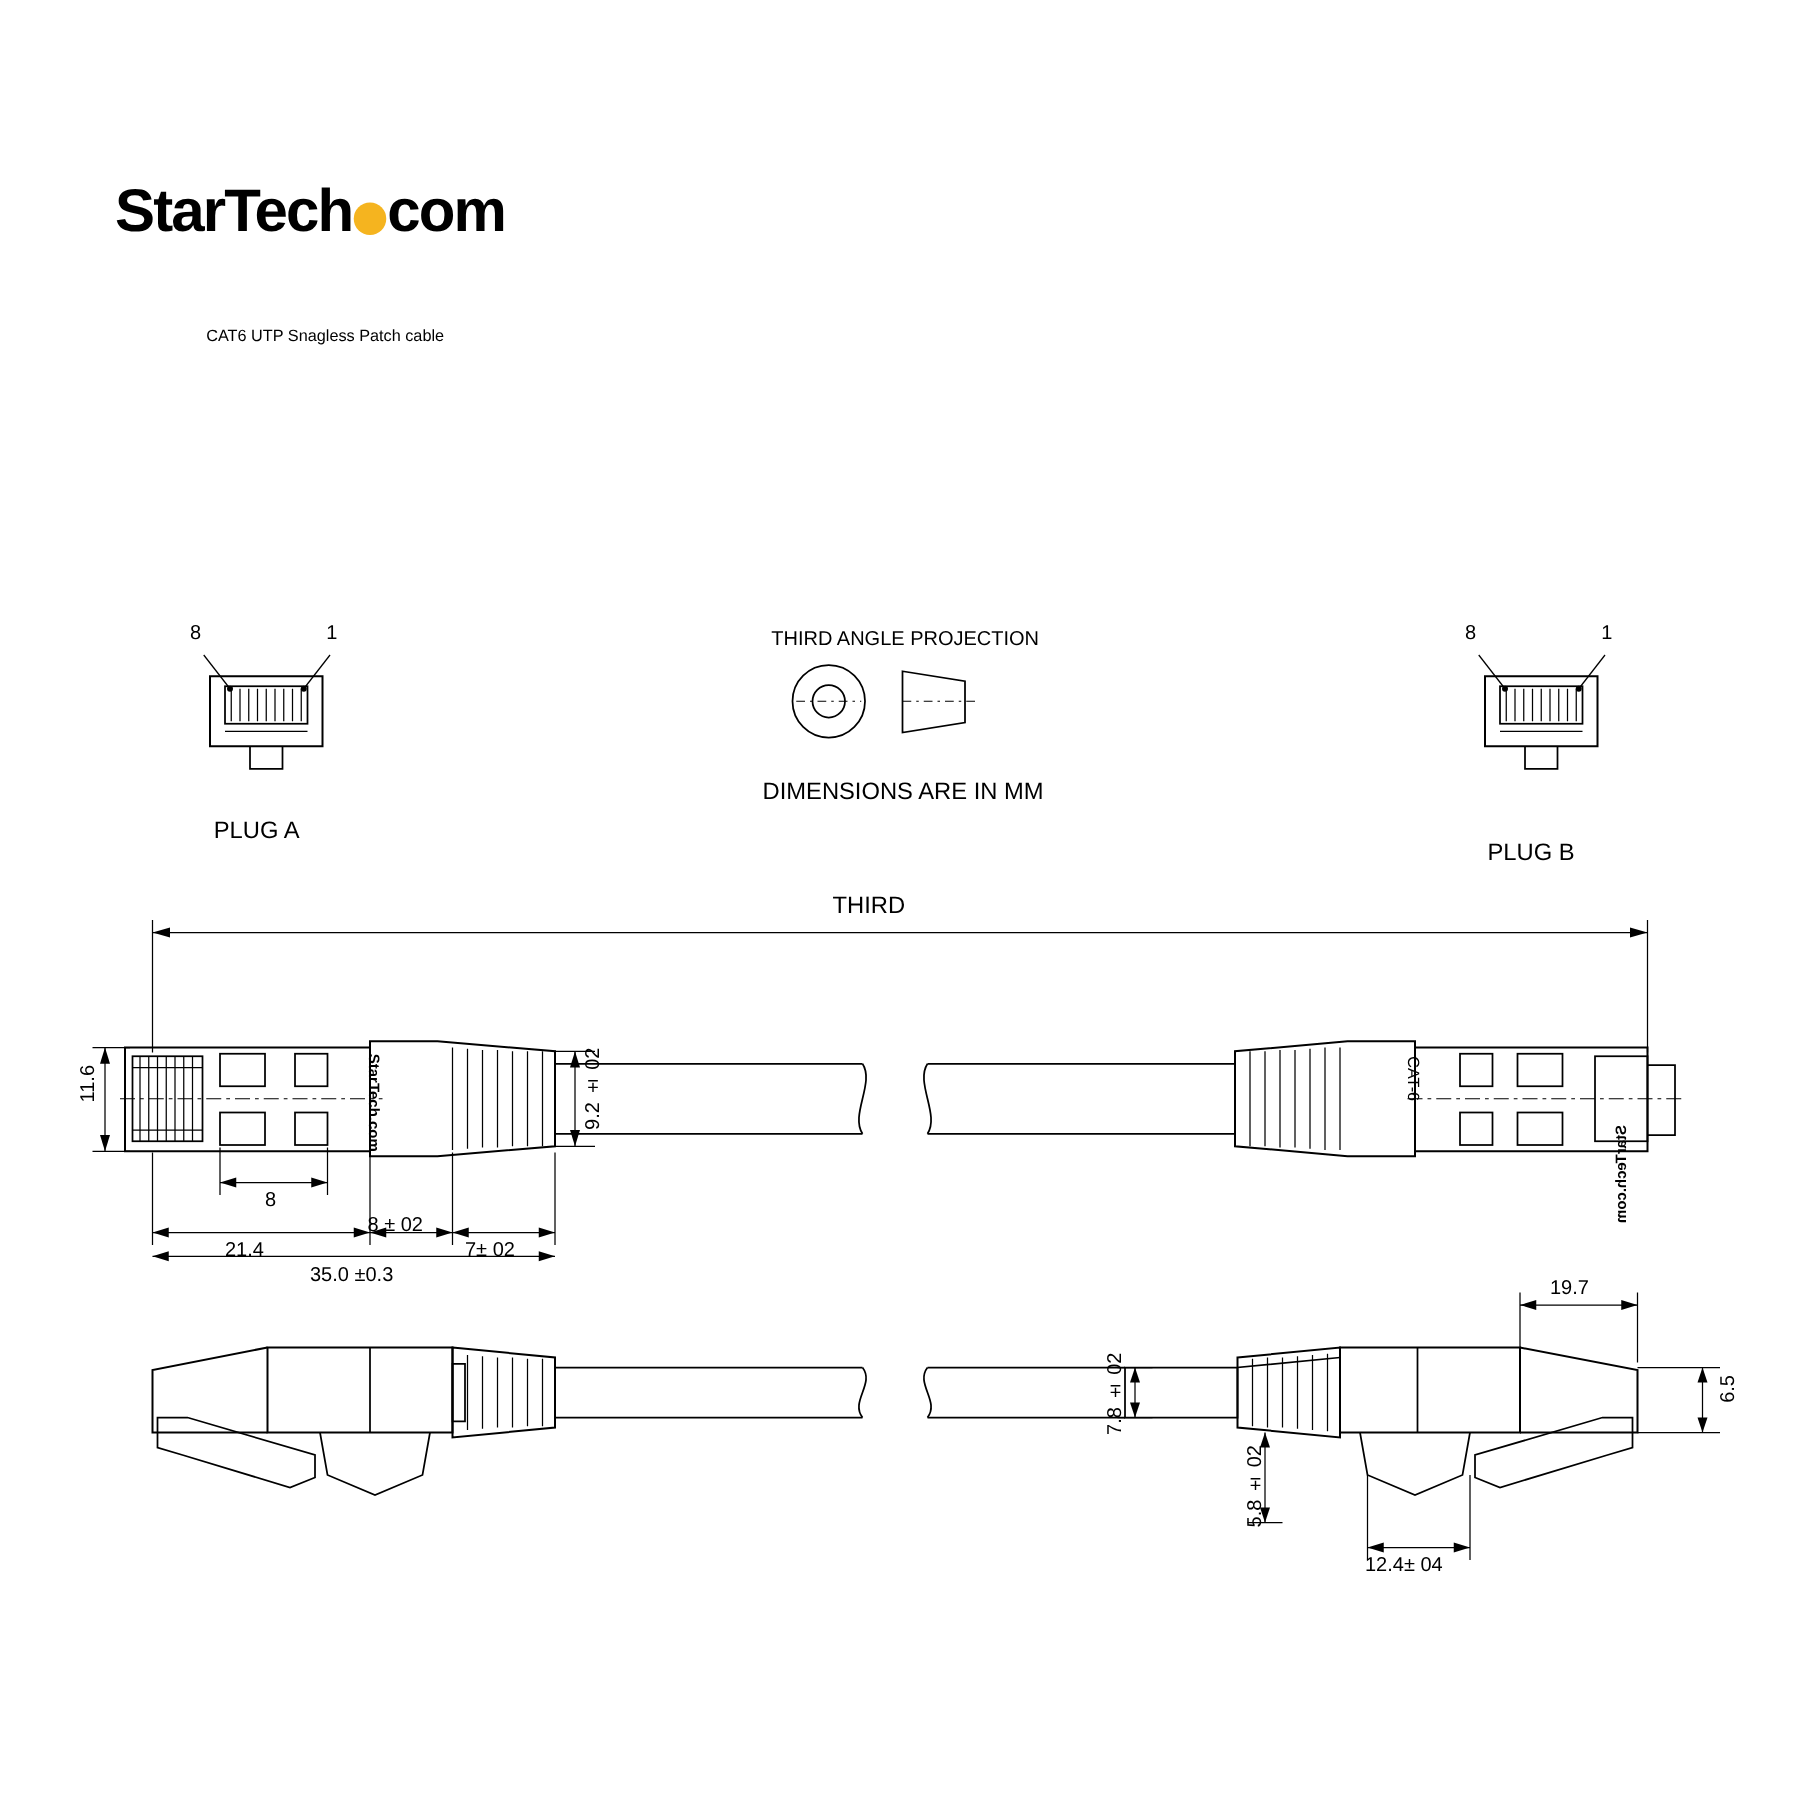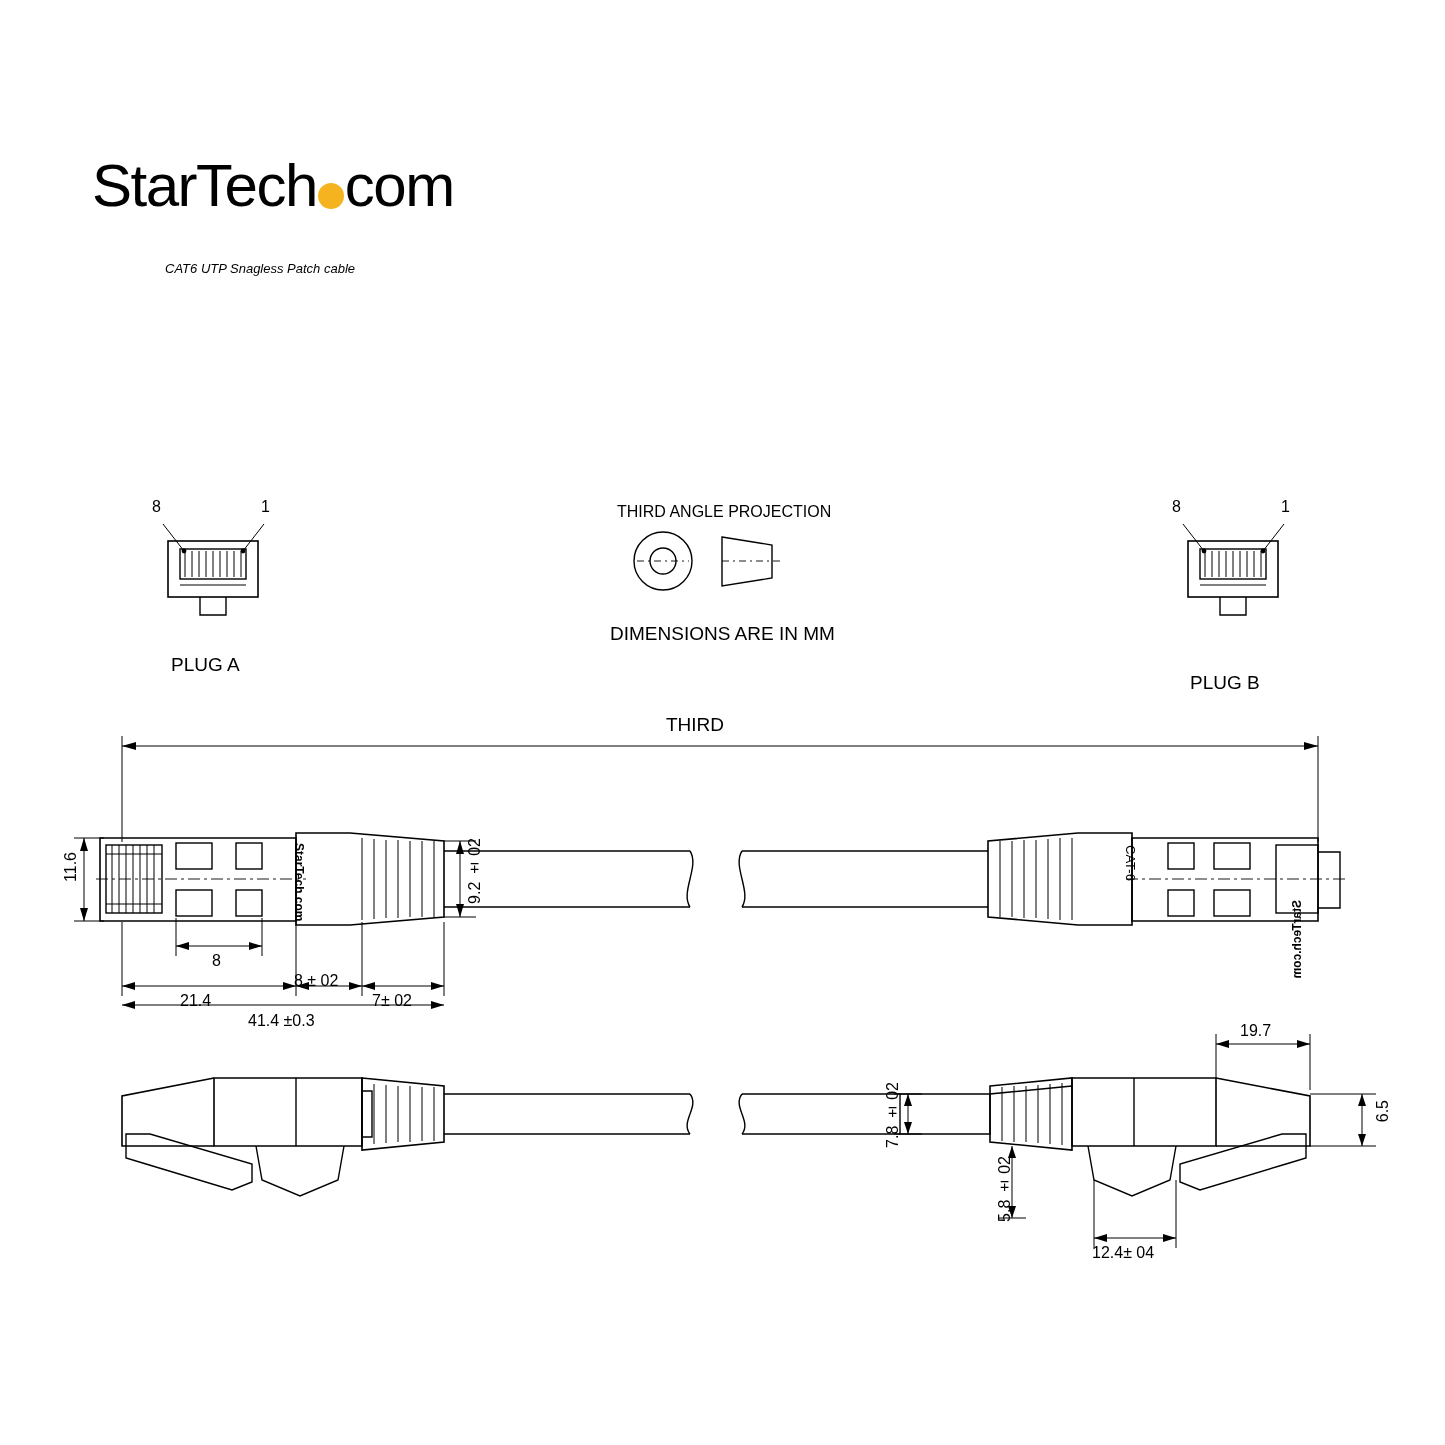--- a/index.html
+++ b/index.html
@@ -16,23 +16,23 @@
     width: 1445px;
     height: 1445px;
     background: #ffffff;
     overflow: hidden;
   }
   .abs { position: absolute; }
 
   
   #logo {
     left: 92px;
-    top: 156px;
-    font-size: 60px;
-    font-weight: normal;
+    top: 146px;
+    font-size: 48px;
+    font-weight: bold;
     letter-spacing: -1.5px;
     line-height: 1;
     white-space: nowrap;
   }
   #logo .dot {
     display: inline-block;
     width: 26px;
     height: 26px;
     border-radius: 50%;
     background: #f5b41f;
@@ -41,21 +41,21 @@
     margin: 0 1px;
   }
   #subtitle {
     left: 165px;
     top: 261px;
     font-size: 13px;
   }
 
   
   .t { font-size: 16px; white-space: nowrap; }
-  .t-sm { font-size: 14px; white-space: nowrap; font-style: italic; }
+  .t-sm { font-size: 14px; white-space: nowrap; }
   .t-lg { font-size: 19px; white-space: nowrap; }
   .vert {
     writing-mode: vertical-rl;
     transform: rotate(180deg);
     white-space: nowrap;
   }
 </style>
 </head>
 <body>
 
@@ -367,21 +367,21 @@
   <div class="abs" style="left:1138px;top:845px;font-size:13px;transform:rotate(90deg);transform-origin:left top;white-space:nowrap">CAT-6</div>
 
   <div class="abs" style="left:1290px;top:900px;font-size:12px;font-weight:bold;transform:rotate(-90deg) scale(-1,1);transform-origin:left top;white-space:nowrap">StarTech.com</div>
 
   <div class="abs t" style="left:212px;top:952px">8</div>
 
   <div class="abs t" style="left:180px;top:992px">21.4</div>
   <div class="abs t" style="left:294px;top:972px">8 ± 02</div>
   <div class="abs t" style="left:372px;top:992px">7± 02</div>
 
-  <div class="abs t" style="left:248px;top:1012px">41.4 ±0.3</div>
+  <div class="abs t" style="left:248px;top:1012px">35.0 ±0.3</div>
 
   <div class="abs t" style="left:1240px;top:1022px">19.7</div>
 
   <div class="abs t vert" style="left:884px;top:1082px">7.8 ± 02</div>
 
   <div class="abs t vert" style="left:1374px;top:1100px">6.5</div>
 
   <div class="abs t vert" style="left:996px;top:1156px">5.8 ± 02</div>
 
   <div class="abs t" style="left:1092px;top:1244px">12.4± 04</div>

